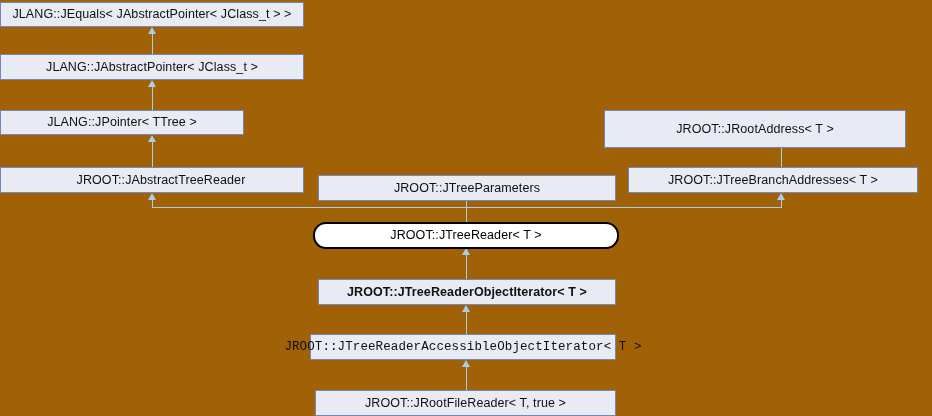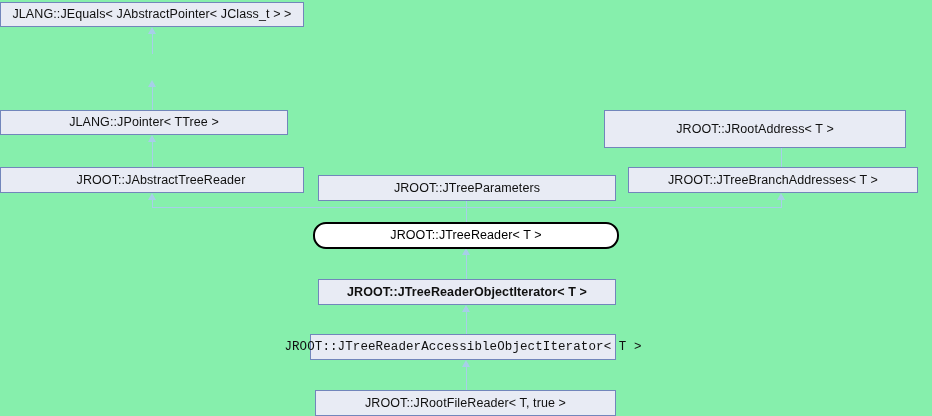--- a/index.html
+++ b/index.html
@@ -7,21 +7,21 @@
     padding: 0;
     background: #ffffff;
   }
   body {
     font-family: "Liberation Sans", sans-serif;
   }
   #diagram {
     position: relative;
     width: 932px;
     height: 416px;
-    background: #86efac;
+    background: #a16207;
     overflow: hidden;
   }
   .node {
     position: absolute;
     box-sizing: border-box;
     background: #e8ebf4;
     border: 1px solid #7286bb;
     color: #101010;
     font-size: 12.5px;
     line-height: 1;
@@ -104,22 +104,23 @@
   <div class="edge-v" style="left:466px; top:312px; height:22px;"></div>
   <div class="arrow-stem" style="left:465px; top:308px;"></div>
   <div class="arrow-up" style="left:462px; top:305px;"></div>
 
   <div class="edge-v" style="left:466px; top:367px; height:23px;"></div>
   <div class="arrow-stem" style="left:465px; top:363px;"></div>
   <div class="arrow-up" style="left:462px; top:360px;"></div>
 
   <div class="node" style="left:0px; top:2px; width:304px; height:25px;">JLANG::JEquals&lt; JAbstractPointer&lt; JClass_t &gt; &gt;</div>
 
+  <div class="node" style="left:0px; top:54px; width:304px; height:26px;">JLANG::JAbstractPointer&lt; JClass_t &gt;</div>
 
-  <div class="node" style="left:0px; top:110px; width:288px; height:25px;">JLANG::JPointer&lt; TTree &gt;</div>
+  <div class="node" style="left:0px; top:110px; width:244px; height:25px;">JLANG::JPointer&lt; TTree &gt;</div>
 
   <div class="node" style="left:604px; top:110px; width:302px; height:38px;">JROOT::JRootAddress&lt; T &gt;</div>
 
   <div class="node" style="left:0px; top:167px; width:304px; height:26px;padding-left:18px;">JROOT::JAbstractTreeReader</div>
 
   <div class="node" style="left:318px; top:167px; width:298px; height:26px;margin-top:8px;">JROOT::JTreeParameters</div>
 
   <div class="node" style="left:628px; top:167px; width:290px; height:26px;">JROOT::JTreeBranchAddresses&lt; T &gt;</div>
 
   <div class="node highlight" style="left:313px; top:222px; width:306px; height:27px;border-radius:13px;">JROOT::JTreeReader&lt; T &gt;</div>

